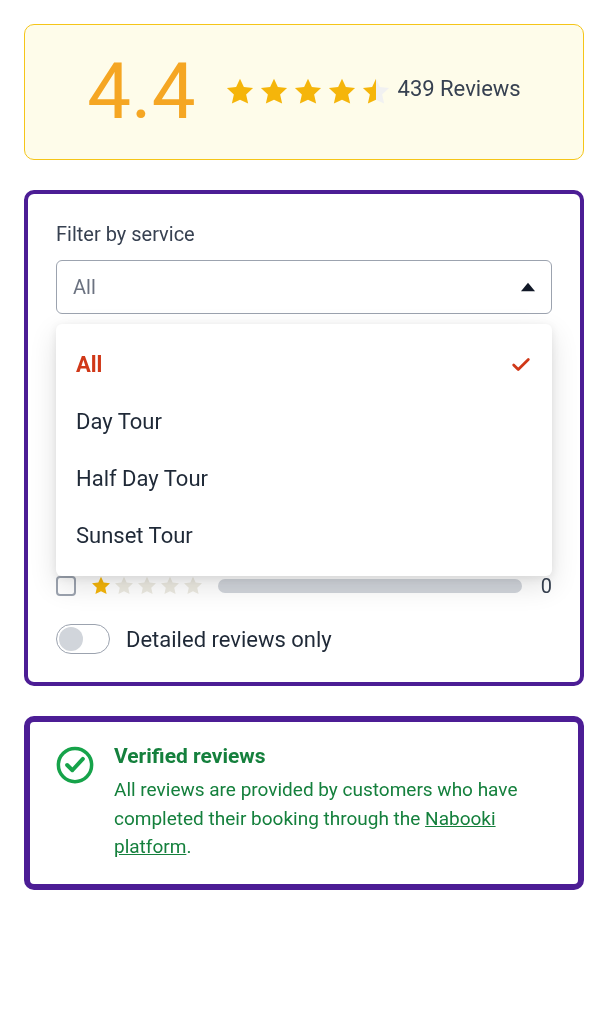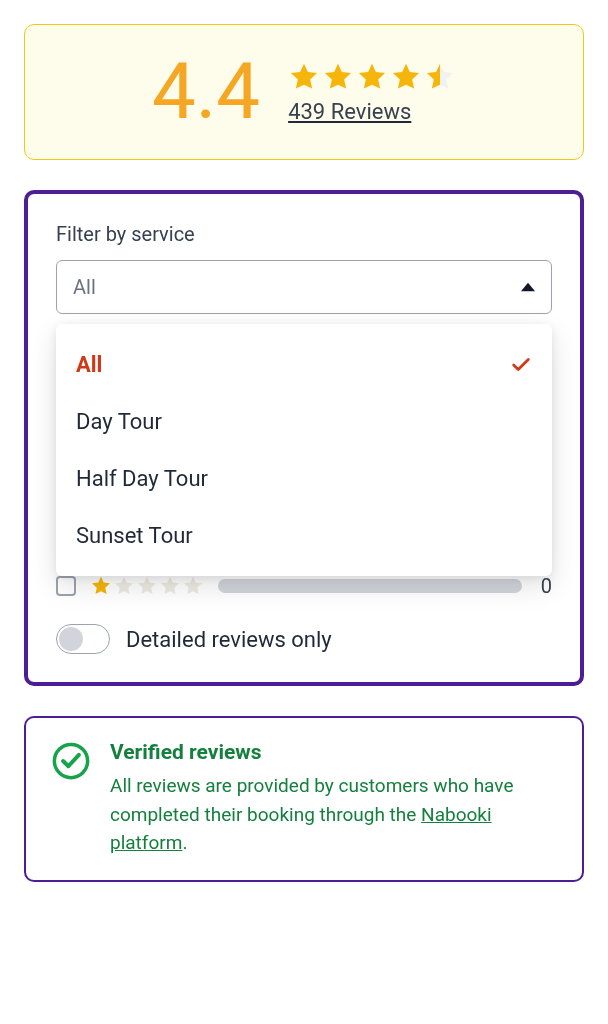--- a/index.html
+++ b/index.html
@@ -21,21 +21,21 @@
     align-items: center;
     justify-content: center;
     gap: 28px;
   }
   .rating-score {
     font-size: 78px;
     font-weight: 400;
     color: #f5a623;
     line-height: 1;
   }
-  .rating-meta { display: flex; flex-direction: column; gap: 6px; text-decoration: underline; }
+  .rating-meta { display: flex; gap: 6px; }
   .stars-row { display: flex; gap: 2px; }
   .star-svg { width: 32px; height: 32px; }
   .star-svg.sm { width: 22px; height: 22px; }
   .review-count {
     font-size: 22px;
     color: #374151;
   }
 
   
   .filter-panel {
@@ -134,21 +134,21 @@
   .toggle-knob {
     width: 24px; height: 24px;
     background: #d1d5db;
     border-radius: 50%;
   }
   .toggle-label { font-size: 22px; color: #1f2937; }
 
   
   .verified-box {
     margin-top: 30px;
-    border: 2px solid #4c1d95;
+    border: 6px solid #4c1d95;
     border-radius: 10px;
     padding: 22px 24px;
     display: flex;
     gap: 18px;
     align-items: flex-start;
   }
   .verified-title {
     color: #15803d;
     font-weight: 700;
     font-size: 21px;

